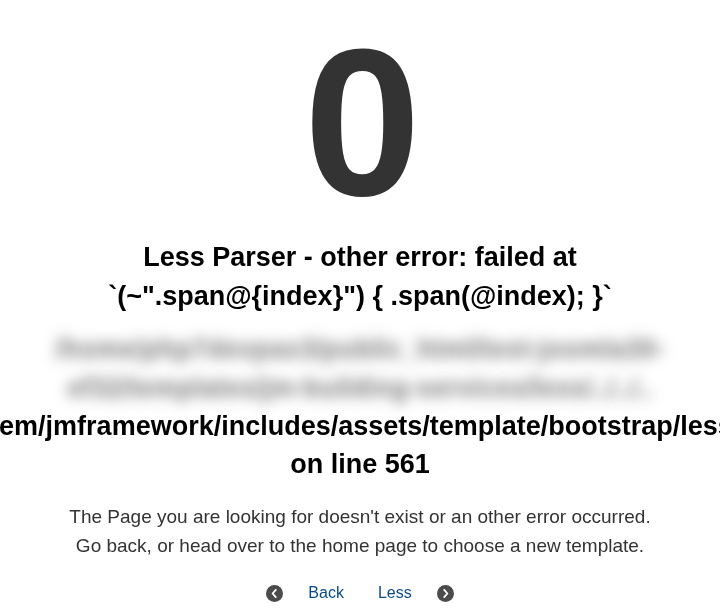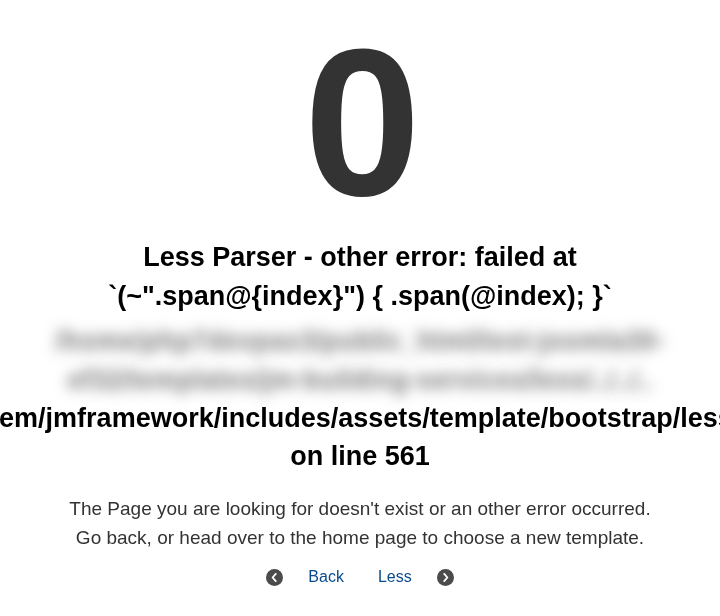--- a/index.html
+++ b/index.html
@@ -36,21 +36,21 @@
     color: #000000;
     line-height: 1.45;
     margin: 0 20px 6px 20px;
   }
   .error-path-blurred {
     font-size: 27px;
     font-weight: 700;
     color: transparent;
     text-shadow: 0 0 14px rgba(0,0,0,0.55);
     line-height: 1.42;
-    margin: 0 10px 0 10px;
+    margin: 8px 10px 0 10px;
     user-select: none;
   }
   .error-path-clear {
     font-size: 27px;
     font-weight: 700;
     color: #000000;
     line-height: 1.42;
     margin: 0 10px 18px 10px;
   }
   .error-desc {
@@ -67,20 +67,21 @@
     gap: 34px;
     font-size: 16px;
   }
   .nav-link {
     display: inline-flex;
     align-items: center;
     gap: 25px;
     color: #0a4b8c;
     text-decoration: none;
     cursor: pointer;
+    margin-top: 8px;
   }
   .chev {
     display: inline-flex;
     align-items: center;
     justify-content: center;
     width: 17px;
     height: 17px;
     border-radius: 50%;
     background: #4b4b4b;
     color: #ffffff;

